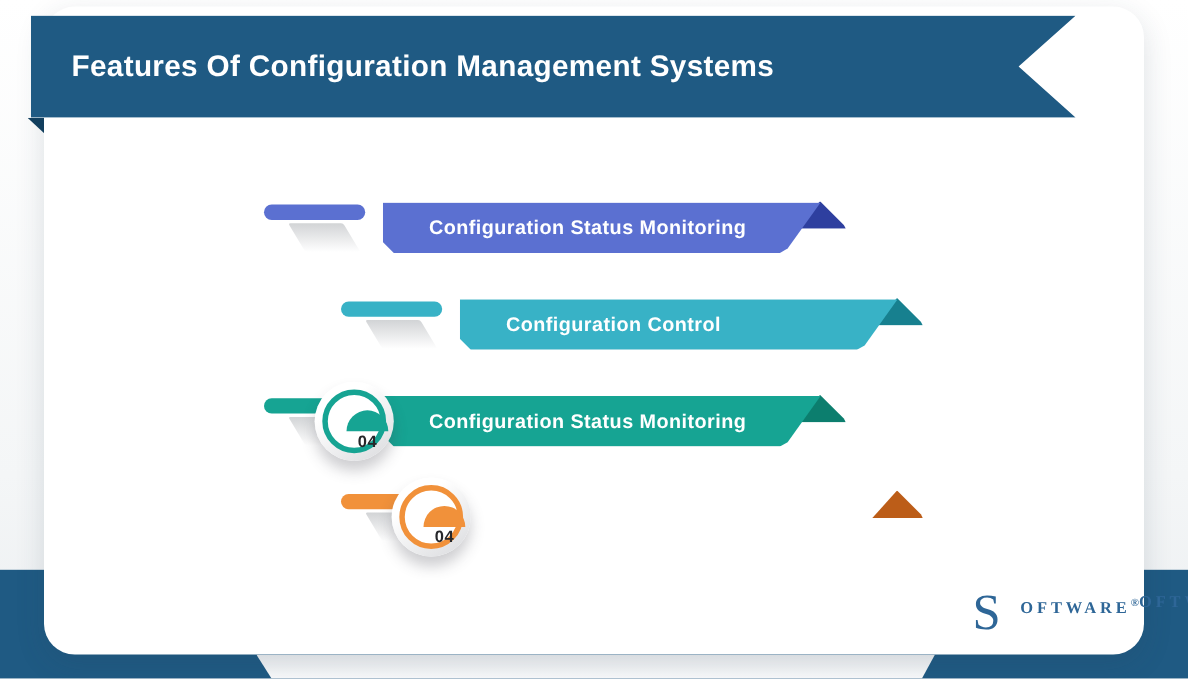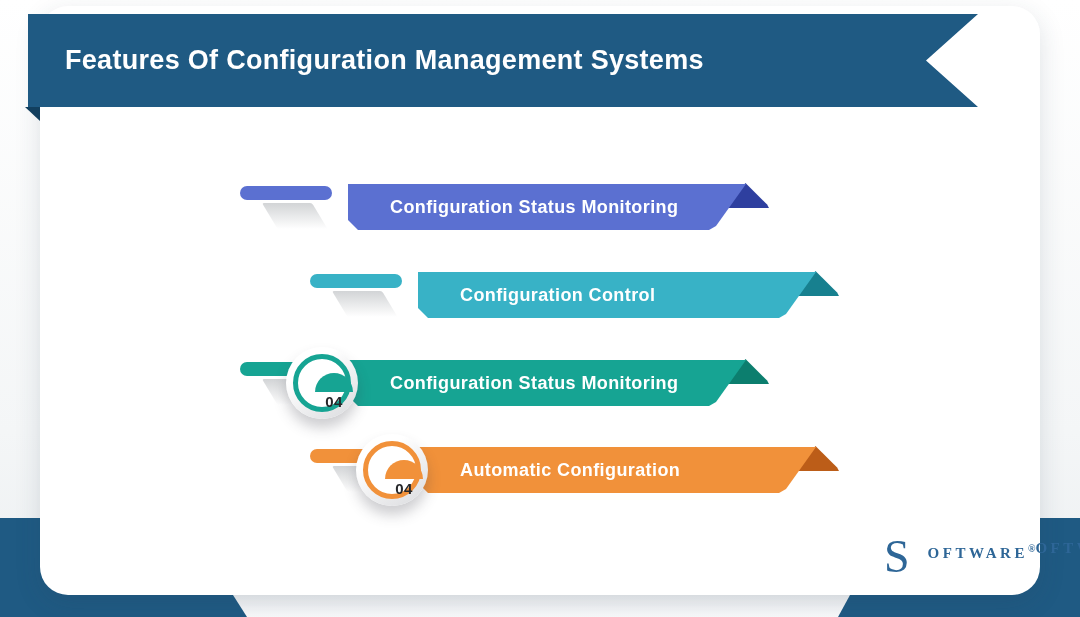--- a/index.html
+++ b/index.html
@@ -142,23 +142,20 @@
         <div class="badge-ring">
           <div class="badge-half"></div>
           <span class="badge-number" style="color: rgb(38, 39, 42);">04</span>
         </div>
       </div>
     </div>
       <div class="row" style="top: 426px; --c: #f1913a; --d: #bc5d18;">
       <div class="tail" style="left: 310px;"></div>
       <div class="tail-shadow" style="left: 332px;"></div>
       <div class="fold" style="left: 792px;"></div>
-      <div class="bar" style="left: 418px;">
-        <span class="bar-label">Automatic Configuration</span>
-      </div>
       <div class="badge" style="left: 356px;">
         <div class="badge-ring">
           <div class="badge-half"></div>
           <span class="badge-number" style="color: rgb(38, 39, 42);">04</span>
         </div>
       </div>
     </div>
     </div>
 
   <div class="logo" style="color: rgb(46, 102, 151);">

